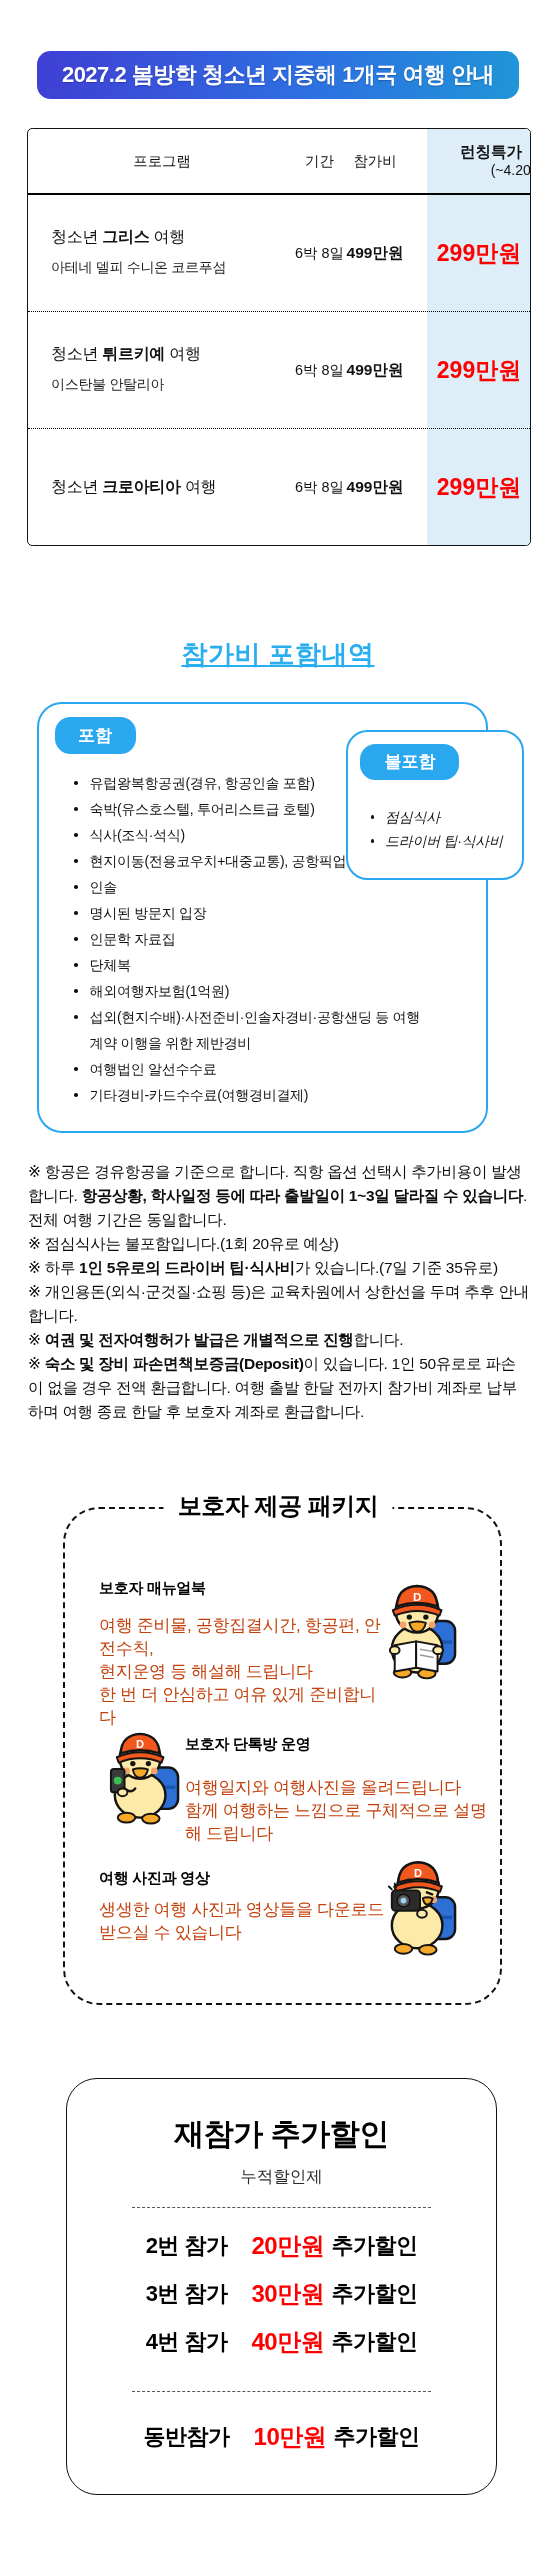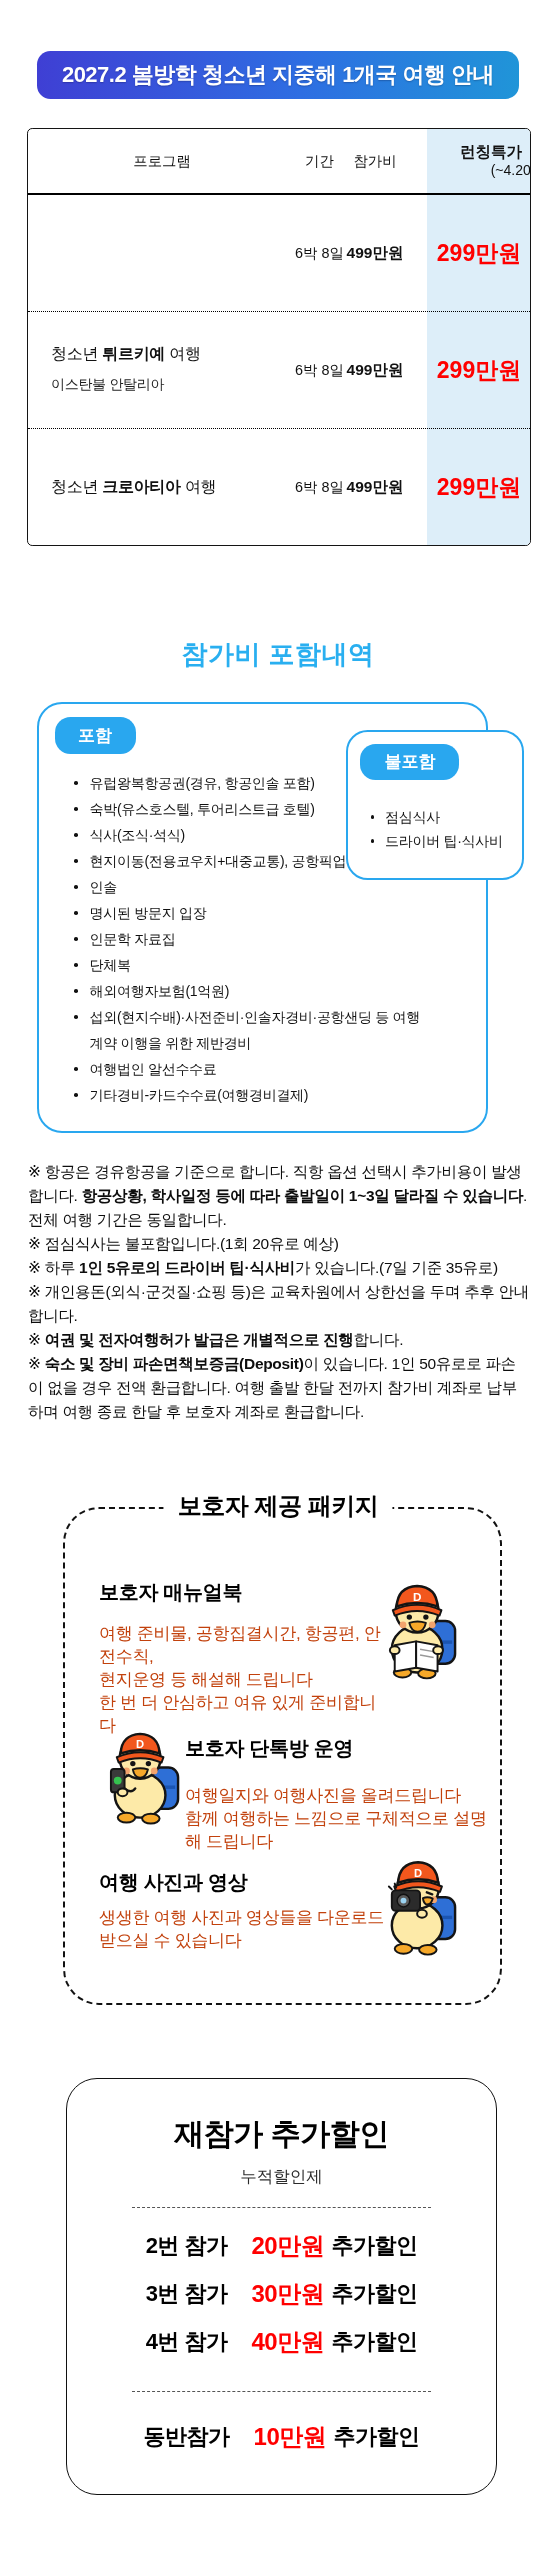--- a/index.html
+++ b/index.html
@@ -33,54 +33,54 @@
   .prog-sub{font-size:14px;color:#1d1d1d;margin-top:9.3px;line-height:1.55;letter-spacing:-0.3px;}
   .td-duration{position:absolute;left:258px;width:67px;top:50%;transform:translateY(-50%);
                text-align:center;font-size:14.4px;}
   .td-price{position:absolute;left:307px;width:80px;top:50%;transform:translateY(-50%);
             text-align:center;font-size:15.5px;font-weight:bold;}
   .td-special{position:absolute;left:399px;width:104px;top:50%;transform:translateY(-50%);
               text-align:center;font-size:23px;font-weight:bold;color:#ff0000;}
 
   
   .inc-title{position:absolute;left:0;top:637px;width:100%;text-align:center;
-             font-size:26px;font-weight:bold;color:#29aff0;letter-spacing:0.5px;}
+             font-size:26px;font-weight:bold;color:#29aff0;letter-spacing:0.5px;text-decoration:underline;}
   .inc-box{position:absolute;left:37px;top:702px;width:447px;height:427px;background:#fff;
            border:2.1px solid #29a7ef;border-radius:25px;}
   .badge{position:absolute;background:#29a7ef;color:#fff;font-weight:bold;font-size:17px;
          text-align:center;border-radius:15.5px;}
   .inc-badge{left:15.5px;top:13.4px;width:81px;height:37px;line-height:37px;}
   .inc-list{position:absolute;left:29px;top:66px;width:361px;margin:0;padding:0;list-style:none;}
   .inc-list li{position:relative;padding-left:21.6px;font-size:14px;line-height:26px;
                color:#111;letter-spacing:-0.3px;}
   .inc-list li::before{content:"";position:absolute;left:6.2px;top:11.3px;width:3.6px;height:3.6px;
                border-radius:50%;background:#111;}
   .exc-box{position:absolute;left:346px;top:730px;width:174px;height:146px;background:#fff;
            border:2.1px solid #29a7ef;border-radius:21.6px;}
   .exc-badge{left:12.4px;top:12.4px;width:99px;height:36px;line-height:36px;}
   .exc-list{position:absolute;left:17.5px;top:73px;width:149px;margin:0;padding:0;list-style:none;}
   .exc-list li{position:relative;padding-left:19.6px;font-size:14px;line-height:24px;
-               color:#111;letter-spacing:-0.3px;}
+               color:#111;letter-spacing:-0.3px;font-style:italic;}
   .exc-list li::before{content:"";position:absolute;left:5.2px;top:10.3px;width:3.6px;height:3.6px;
                border-radius:50%;background:#111;}
 
   
   .notes{position:absolute;left:28px;top:1160px;width:501px;font-size:15.5px;color:#0d0d0d;
          letter-spacing:-0.3px;}
   .note{line-height:24px;word-break:normal;}
   .note b{font-weight:bold;}
 
   
   .pkg-box{position:absolute;left:63px;top:1507px;width:435px;height:494px;
            border:2.1px dashed #111;border-radius:36px;}
   .pkg-title{position:absolute;top:1490px;left:50%;transform:translateX(-50%);
              background:#fff;padding:0 14.4px;font-size:24px;font-weight:bold;color:#000;
              letter-spacing:-0.5px;white-space:nowrap;}
   .pkg-item{position:absolute;}
-  .pkg-item-title{font-size:20px;font-weight:bold;color:#000;letter-spacing:-0.3px;}
+  .pkg-item-title{font-size:15px;font-weight:bold;color:#000;letter-spacing:-0.3px;}
   .pkg-line{font-size:17px;color:#c2410c;line-height:23px;letter-spacing:-0.3px;}
   .pkg-item-1{left:99px;top:1579px;width:289px;}
   .pkg-item-1 .pkg-item-title{margin-bottom:15.5px;}
   .pkg-item-2{left:185px;top:1735px;width:309px;}
   .pkg-item-2 .pkg-item-title{margin-bottom:22px;}
   .pkg-item-3{left:99px;top:1869px;width:289px;}
   .pkg-item-3 .pkg-item-title{margin-bottom:10px;}
   .duck{position:absolute;}
   .duck-1{left:385px;top:1575px;}
   .duck-2{left:108px;top:1726px;}
@@ -119,20 +119,24 @@
       <div class="th th-program">프로그램</div>
       <div class="th th-duration">기간</div>
       <div class="th th-price">참가비</div>
       <div class="th th-special">
         <div class="sp1">런칭특가</div>
         <div class="sp2">(~4.20)</div>
       </div>
     </div>
     <div class="tbody">
         <div class="trow">
+      <div class="td-program">
+        <div class="prog-title"><span>청소년 </span><b>그리스</b><span> 여행</span></div>
+        <div class="prog-sub">아테네 델피 수니온 코르푸섬</div>
+      </div>
       <div class="td-duration">6박 8일</div>
       <div class="td-price">499만원</div>
       <div class="td-special">299만원</div>
     </div>
         <div class="trow">
       <div class="td-program">
         <div class="prog-title"><span>청소년 </span><b>튀르키예</b><span> 여행</span></div>
         <div class="prog-sub">이스탄불 안탈리아</div>
       </div>
       <div class="td-duration">6박 8일</div>

